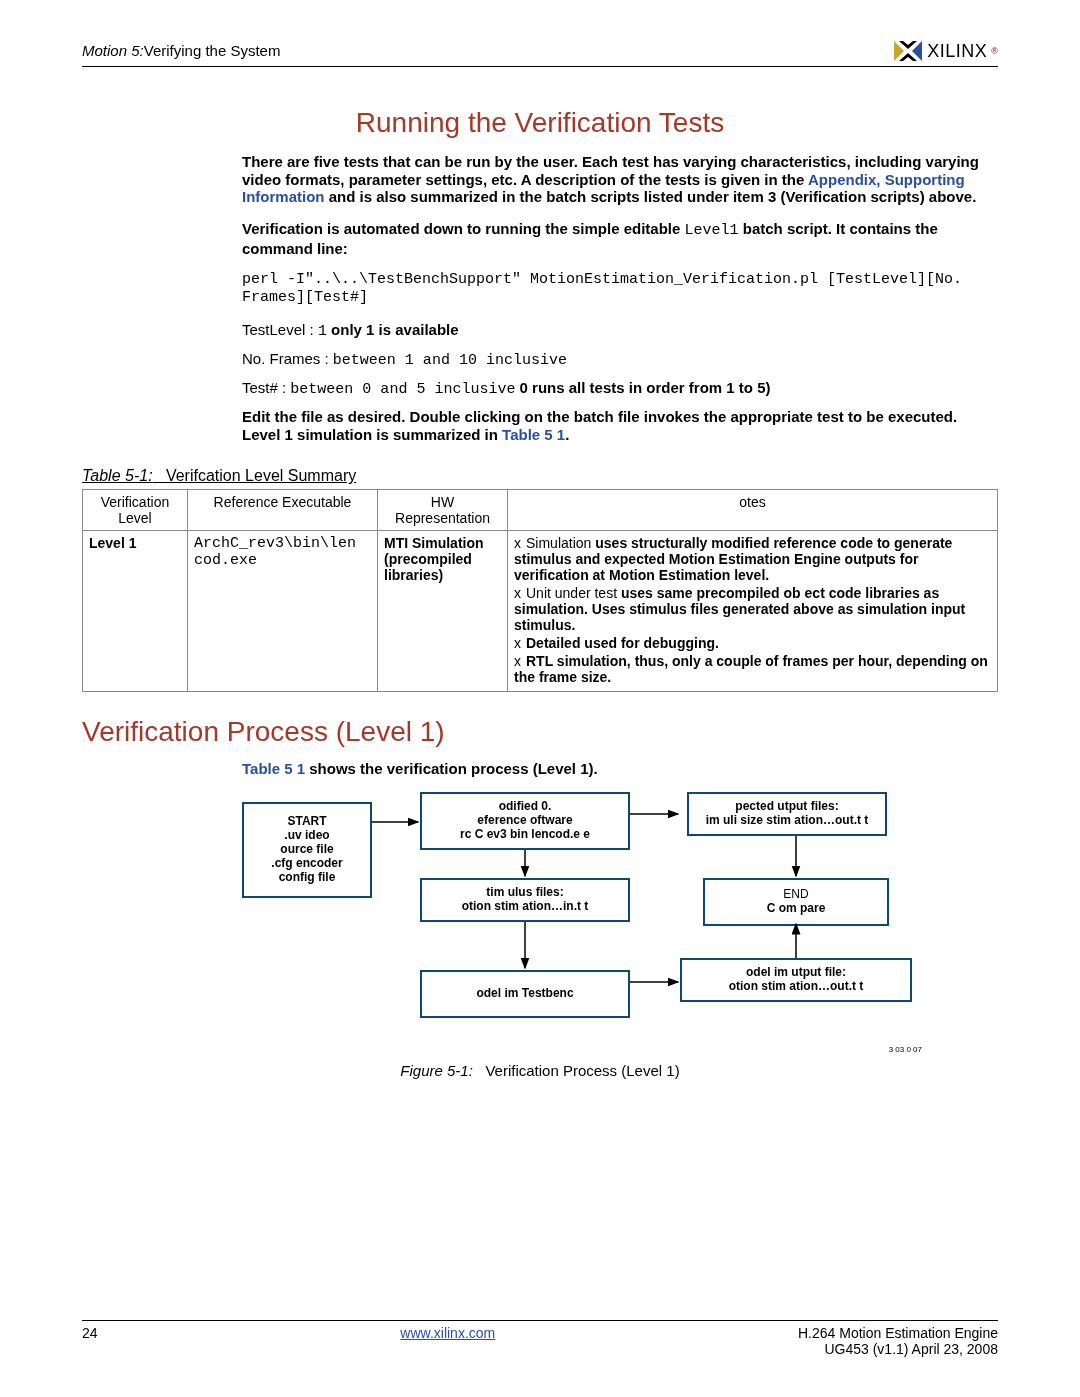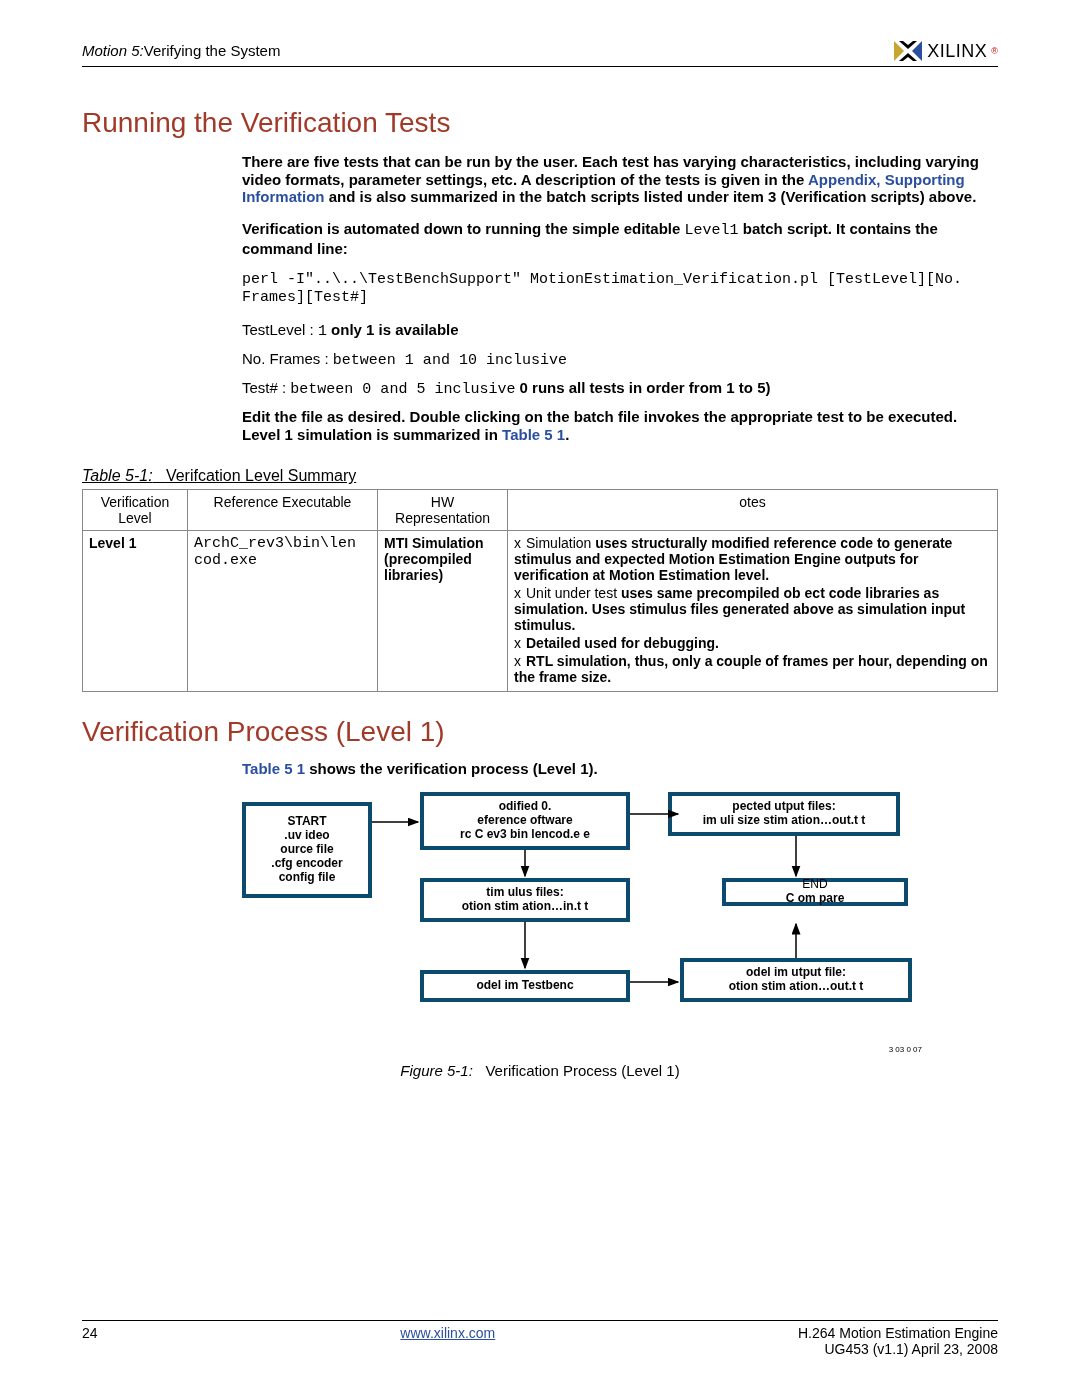--- a/index.html
+++ b/index.html
@@ -46,20 +46,21 @@
   hr.top-rule {
     border: none;
     border-top: 1px solid #000;
     margin: 4px 0 40px 0;
   }
   h1.section {
     font-size: 28px;
     font-weight: normal;
     color: #a23a2a;
     margin: 0 0 14px 0;
+    text-align: center;
   }
   .body-block {
     margin-left: 160px;
     font-size: 15px;
     line-height: 1.18;
     margin-bottom: 14px;
   }
   .body-block b, .body-block strong { font-weight: bold; }
   .link { color: #2a4f9e; font-weight: bold; }
   .mono { font-family: "Courier New", monospace; font-size: 15px; }
@@ -100,21 +101,21 @@
   }
   .fig-caption .it { font-style: italic; }
   .fig-area {
     margin: 8px 0 0 160px;
     position: relative;
     width: 680px;
     height: 260px;
   }
   .fbox {
     position: absolute;
-    border: 4px solid #0c4a6e;
+    border: 2px solid #0c4a6e;
     background: #fff;
     font-size: 12px;
     text-align: center;
     display: flex;
     flex-direction: column;
     justify-content: center;
     padding: 4px 6px;
     line-height: 1.15;
   }
   .fbox.bold { font-weight: bold; }
@@ -239,30 +240,30 @@
     <div>odified       0.</div>
     <div>eference  oftware</div>
     <div>rc C    ev3 bin lencod.e e</div>
   </div>
 
   <div class="fbox bold" style="left:178px; top:86px; width:210px; height:44px">
     <div>tim ulus files:</div>
     <div>otion stim ation…in.t t</div>
   </div>
 
-  <div class="fbox bold" style="left:178px; top:178px; width:210px; height:32px">
+  <div class="fbox bold" style="left:178px; top:178px; width:210px; height:48px">
     <div>odel im Testbenc</div>
   </div>
 
-  <div class="fbox bold" style="left:426px; top:0; width:232px; height:44px">
+  <div class="fbox bold" style="left:445px; top:0; width:200px; height:44px">
     <div>pected  utput files:</div>
     <div>im uli  size stim ation…out.t t</div>
   </div>
 
-  <div class="fbox" style="left:480px; top:86px; width:186px; height:28px">
+  <div class="fbox" style="left:461px; top:86px; width:186px; height:48px">
     <div>END</div>
     <div style="font-weight:bold">C om pare</div>
   </div>
 
   <div class="fbox bold" style="left:438px; top:166px; width:232px; height:44px">
     <div>odel im   utput file:</div>
     <div>otion stim ation…out.t t</div>
   </div>
 
   <svg class="arrow" style="left:0;top:0" width="680" height="240">

